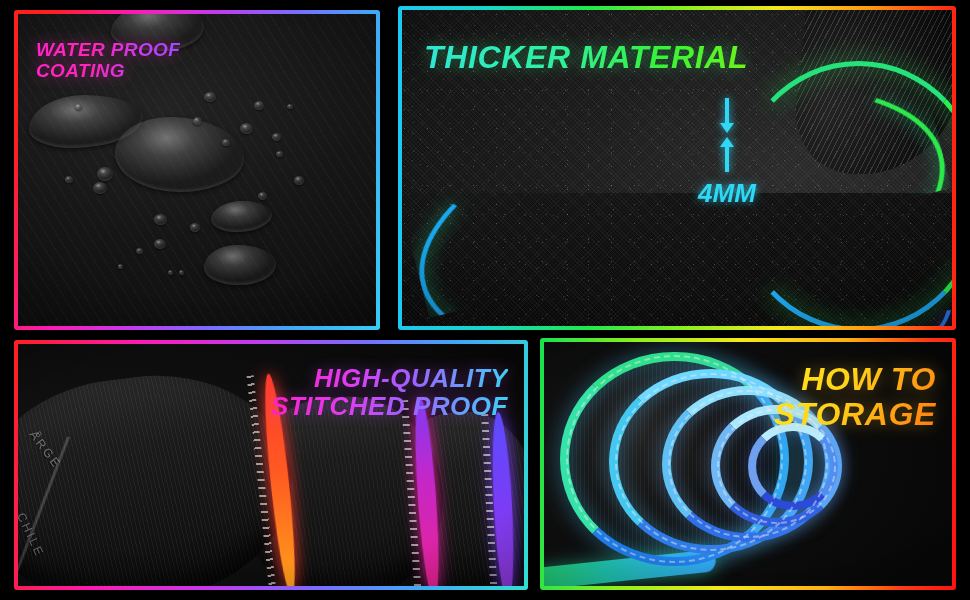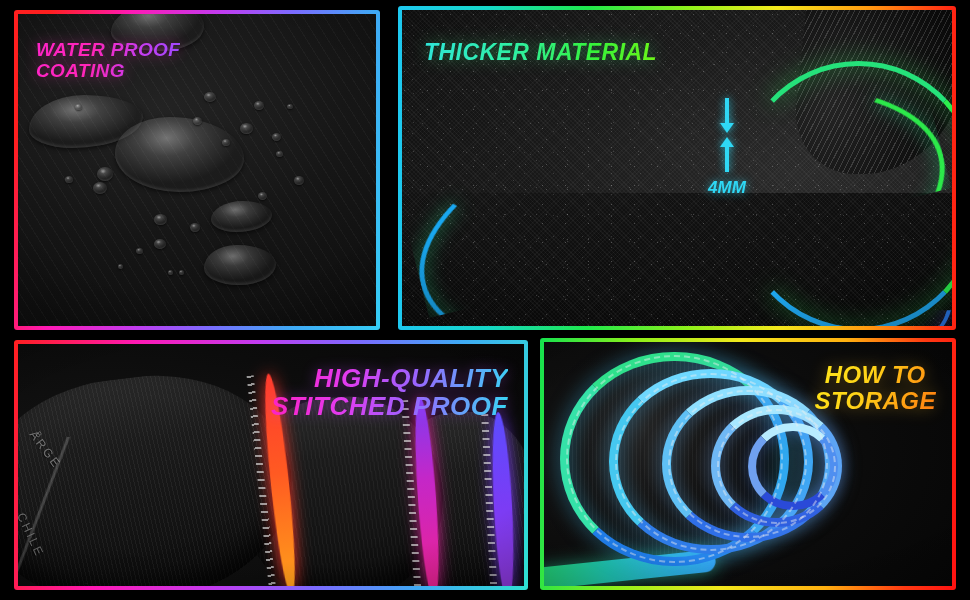--- a/index.html
+++ b/index.html
@@ -95,35 +95,35 @@
   }
 
   #headline-waterproof {
     left: 18px; top: 26px;
     font-size: 19px;
     background-image: linear-gradient(100deg, #ff24c8 0%, #ff25b8 38%, #c43df2 72%, #9b4bff 100%);
     filter: drop-shadow(0 0 7px rgba(255,40,190,.45));
   }
   #headline-thicker {
     left: 22px; top: 30px;
-    font-size: 23px;
+    font-size: 32px;
     background-image: linear-gradient(95deg, #2fe6d8 0%, #2ff0a0 40%, #35f23a 72%, #6df518 100%);
     filter: drop-shadow(0 0 8px rgba(50,235,120,.45));
   }
   #headline-stitched {
     right: 16px; top: 20px;
     font-size: 26px;
     text-align: right;
     background-image: linear-gradient(100deg, #ff1fc0 0%, #e23bf0 32%, #9a64ff 60%, #36d8f5 100%);
     filter: drop-shadow(0 0 7px rgba(190,70,255,.45));
   }
   #headline-storage {
     right: 16px; top: 20px;
-    font-size: 24px;
-    text-align: center;
+    font-size: 32px;
+    text-align: right;
     background-image: linear-gradient(120deg, #ffe81a 0%, #ffd318 42%, #ff9b12 78%, #ff7a10 100%);
     filter: drop-shadow(0 0 8px rgba(255,190,30,.40));
   }
 
   
   #photo-waterproof {
     background:
       radial-gradient(120% 90% at 40% 30%, #232323 0%, #161616 45%, #0c0c0c 100%);
   }
   #photo-waterproof .diag {
@@ -269,21 +269,21 @@
     left: 50%; top: -9px;
     transform: translateX(-50%);
     border-left: 7px solid transparent;
     border-right: 7px solid transparent;
     border-bottom: 10px solid #2fd8f5;
   }
   #measure-label {
     position: absolute;
     top: 80px; left: 50%;
     transform: translateX(-50%);
-    font-size: 17px;
+    font-size: 26px;
     font-weight: 700;
     font-style: italic;
     color: #2fd8f5;
     white-space: nowrap;
     text-shadow: 0 0 8px rgba(47,216,245,.7);
   }
 
   
   #photo-stitched {
     background:

